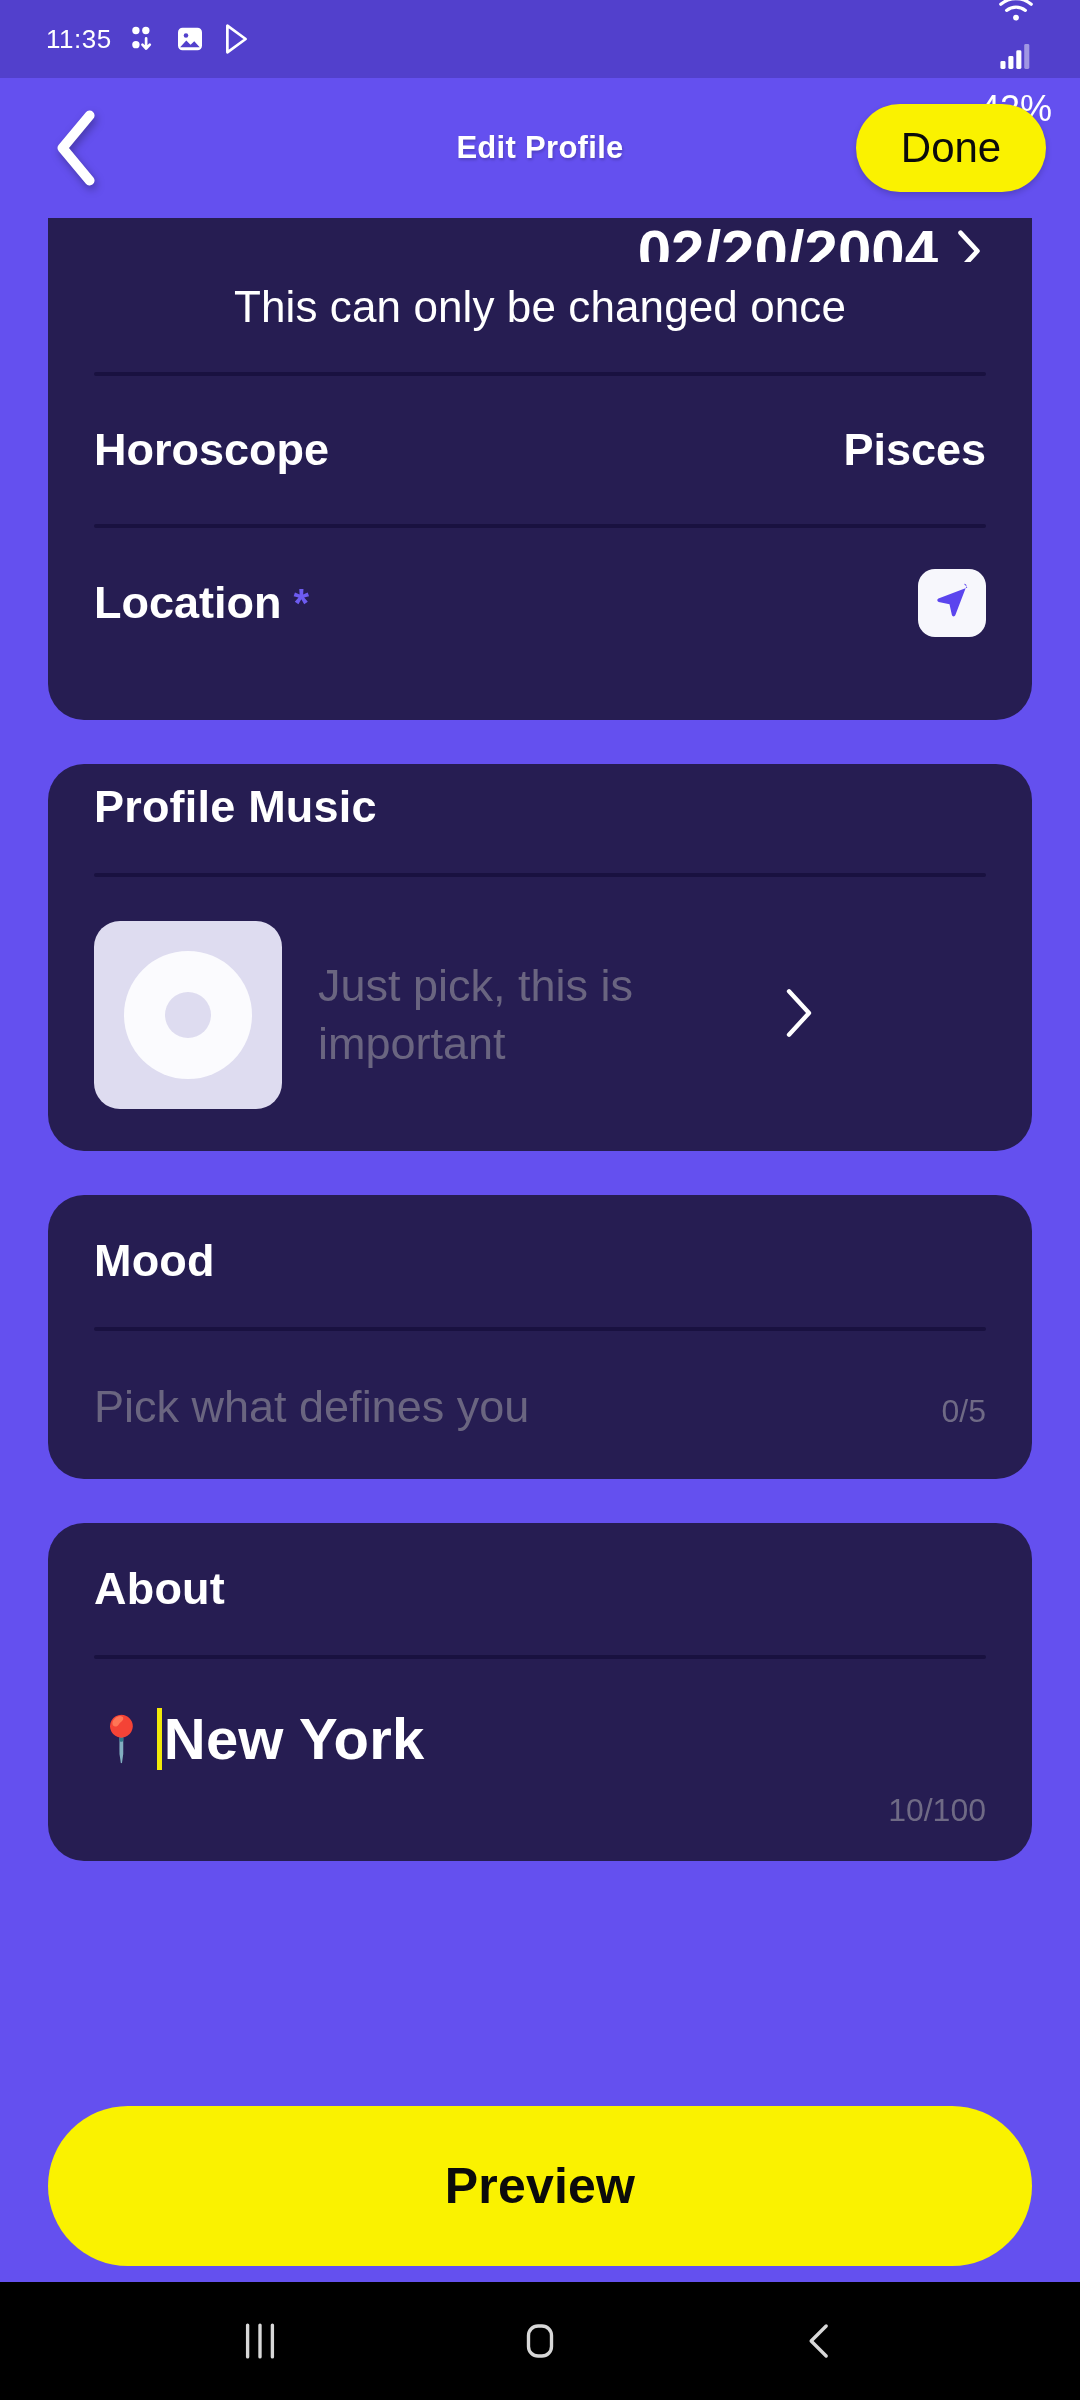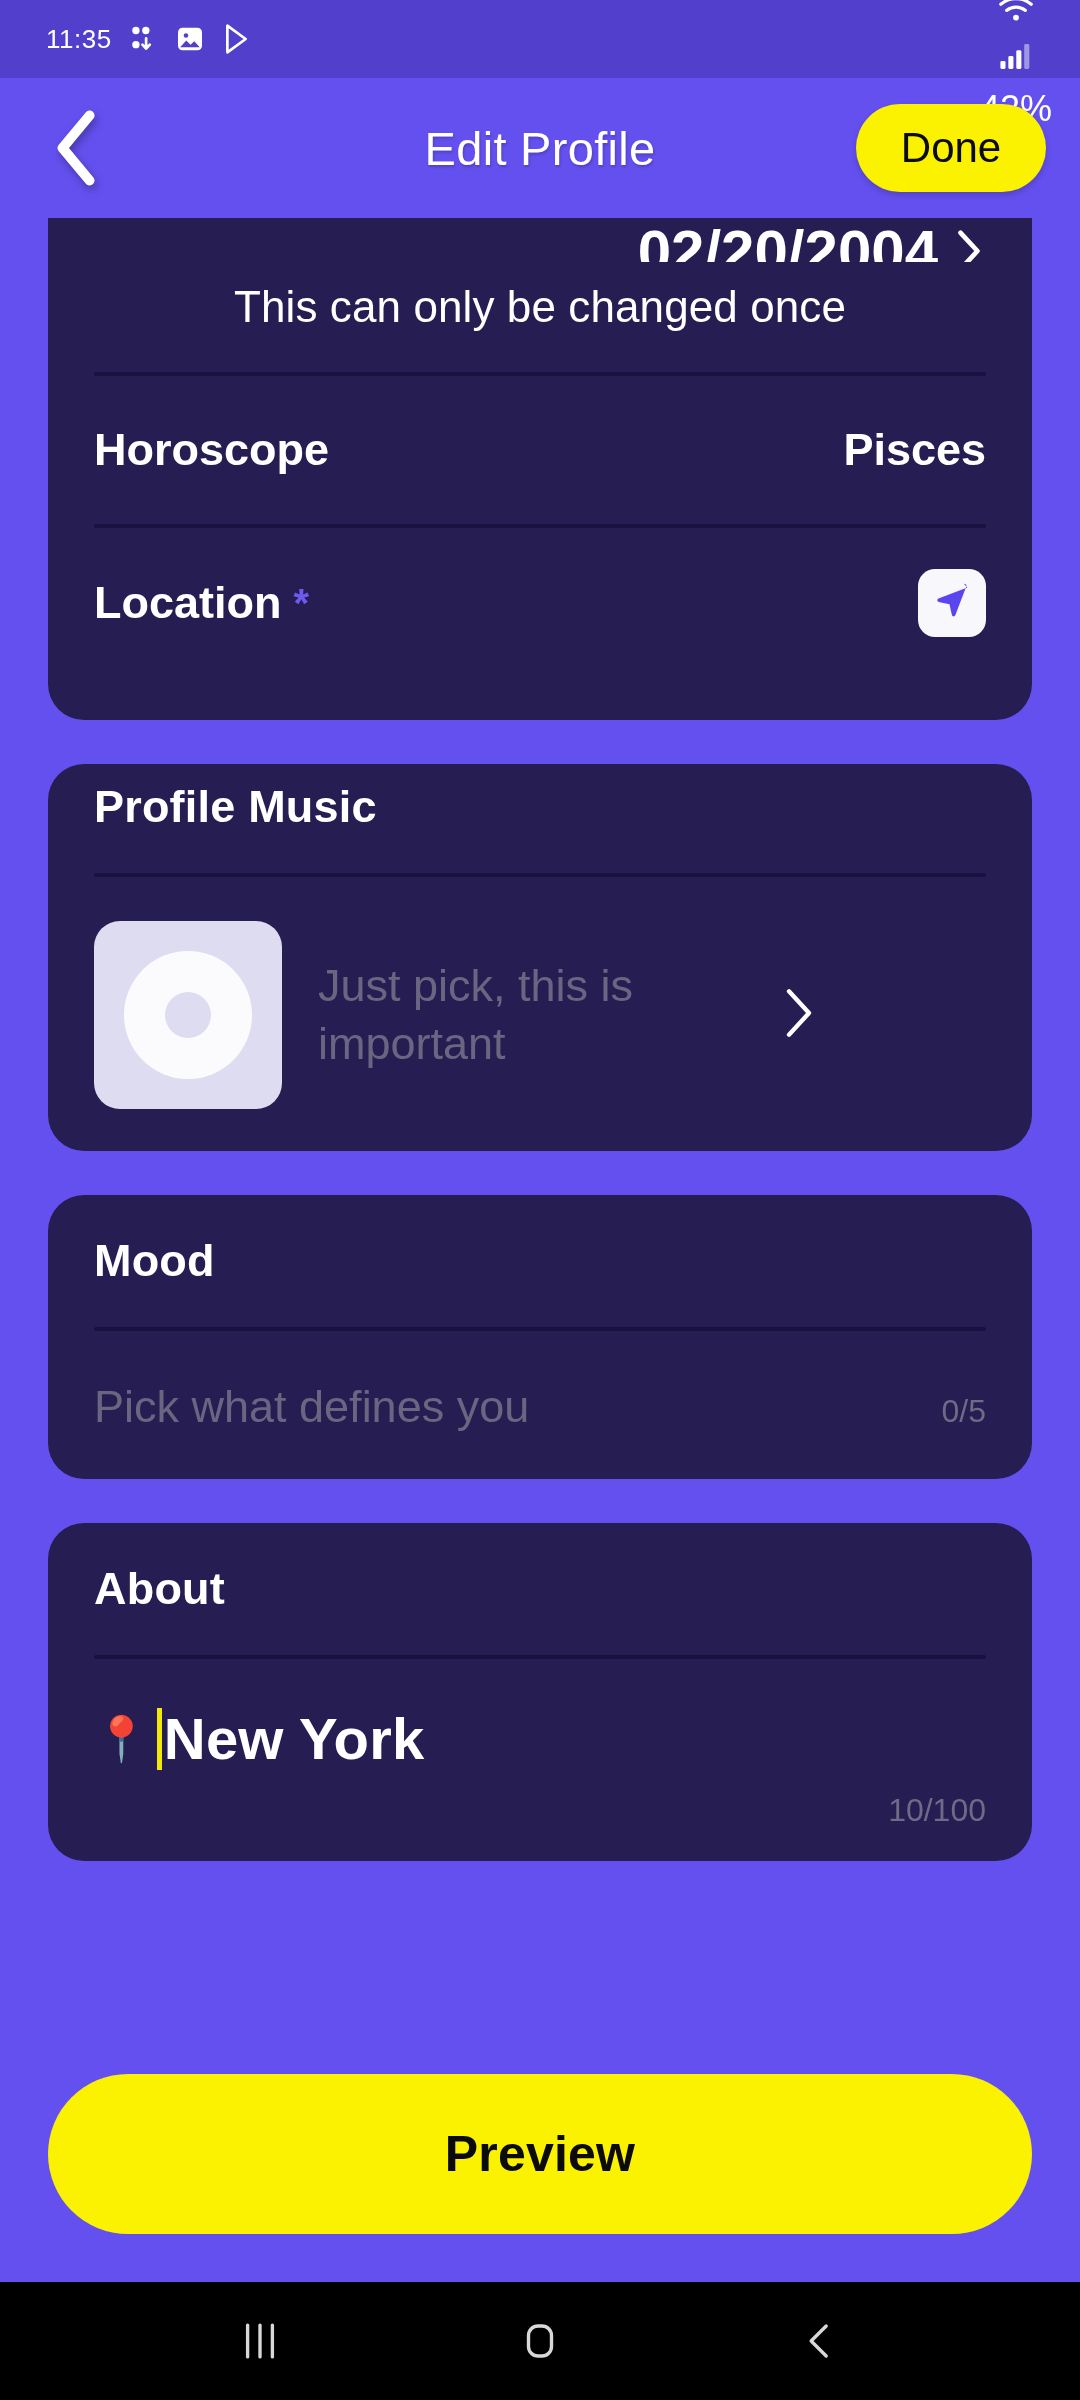--- a/index.html
+++ b/index.html
@@ -41,21 +41,21 @@
     padding:0 34px;
   }
   .back-btn {
     width:86px; height:86px;
     display:flex; align-items:center; justify-content:center;
     filter:drop-shadow(2px 4px 4px rgba(0,0,0,0.30));
   }
   .header-title {
     position:absolute; left:0; right:0; top:0; bottom:0;
     display:flex; align-items:center; justify-content:center;
-    font-size:47px; font-weight:400; color:#FFFFFF;
+    font-size:31px; font-weight:700; color:#FFFFFF;
     letter-spacing:0.3px;
     pointer-events:none;
     text-shadow:1px 2px 3px rgba(0,0,0,0.20);
   }
   .done-btn {
     position:relative; z-index:2;
     margin-left:auto;
     background:#FAF200; color:#0B0B0B;
     border:none; outline:none;
     font-family:"Liberation Sans", sans-serif;
@@ -341,21 +341,21 @@
       </div>
 
       <div style="margin-top:auto; display:flex; justify-content:flex-end;">
         <span class="counter">10/100</span>
       </div>
     </div>
 
     <div style="height:40px;"></div>
   </div>
 
-  <div class="preview-wrap" style="padding-bottom:48px;">
+  <div class="preview-wrap" style="padding-bottom:16px;">
     <button class="preview-btn">Preview</button>
   </div>
 
   <div class="navbar">
     <div class="nav-btn">
       <svg width="46" height="46" viewBox="0 0 26 26">
         <path d="M6 4v18M13 4v18M20 4v18" stroke="#D8D8D8" stroke-width="1.9" stroke-linecap="round"></path>
       </svg>
     </div>
     <div class="nav-btn">

